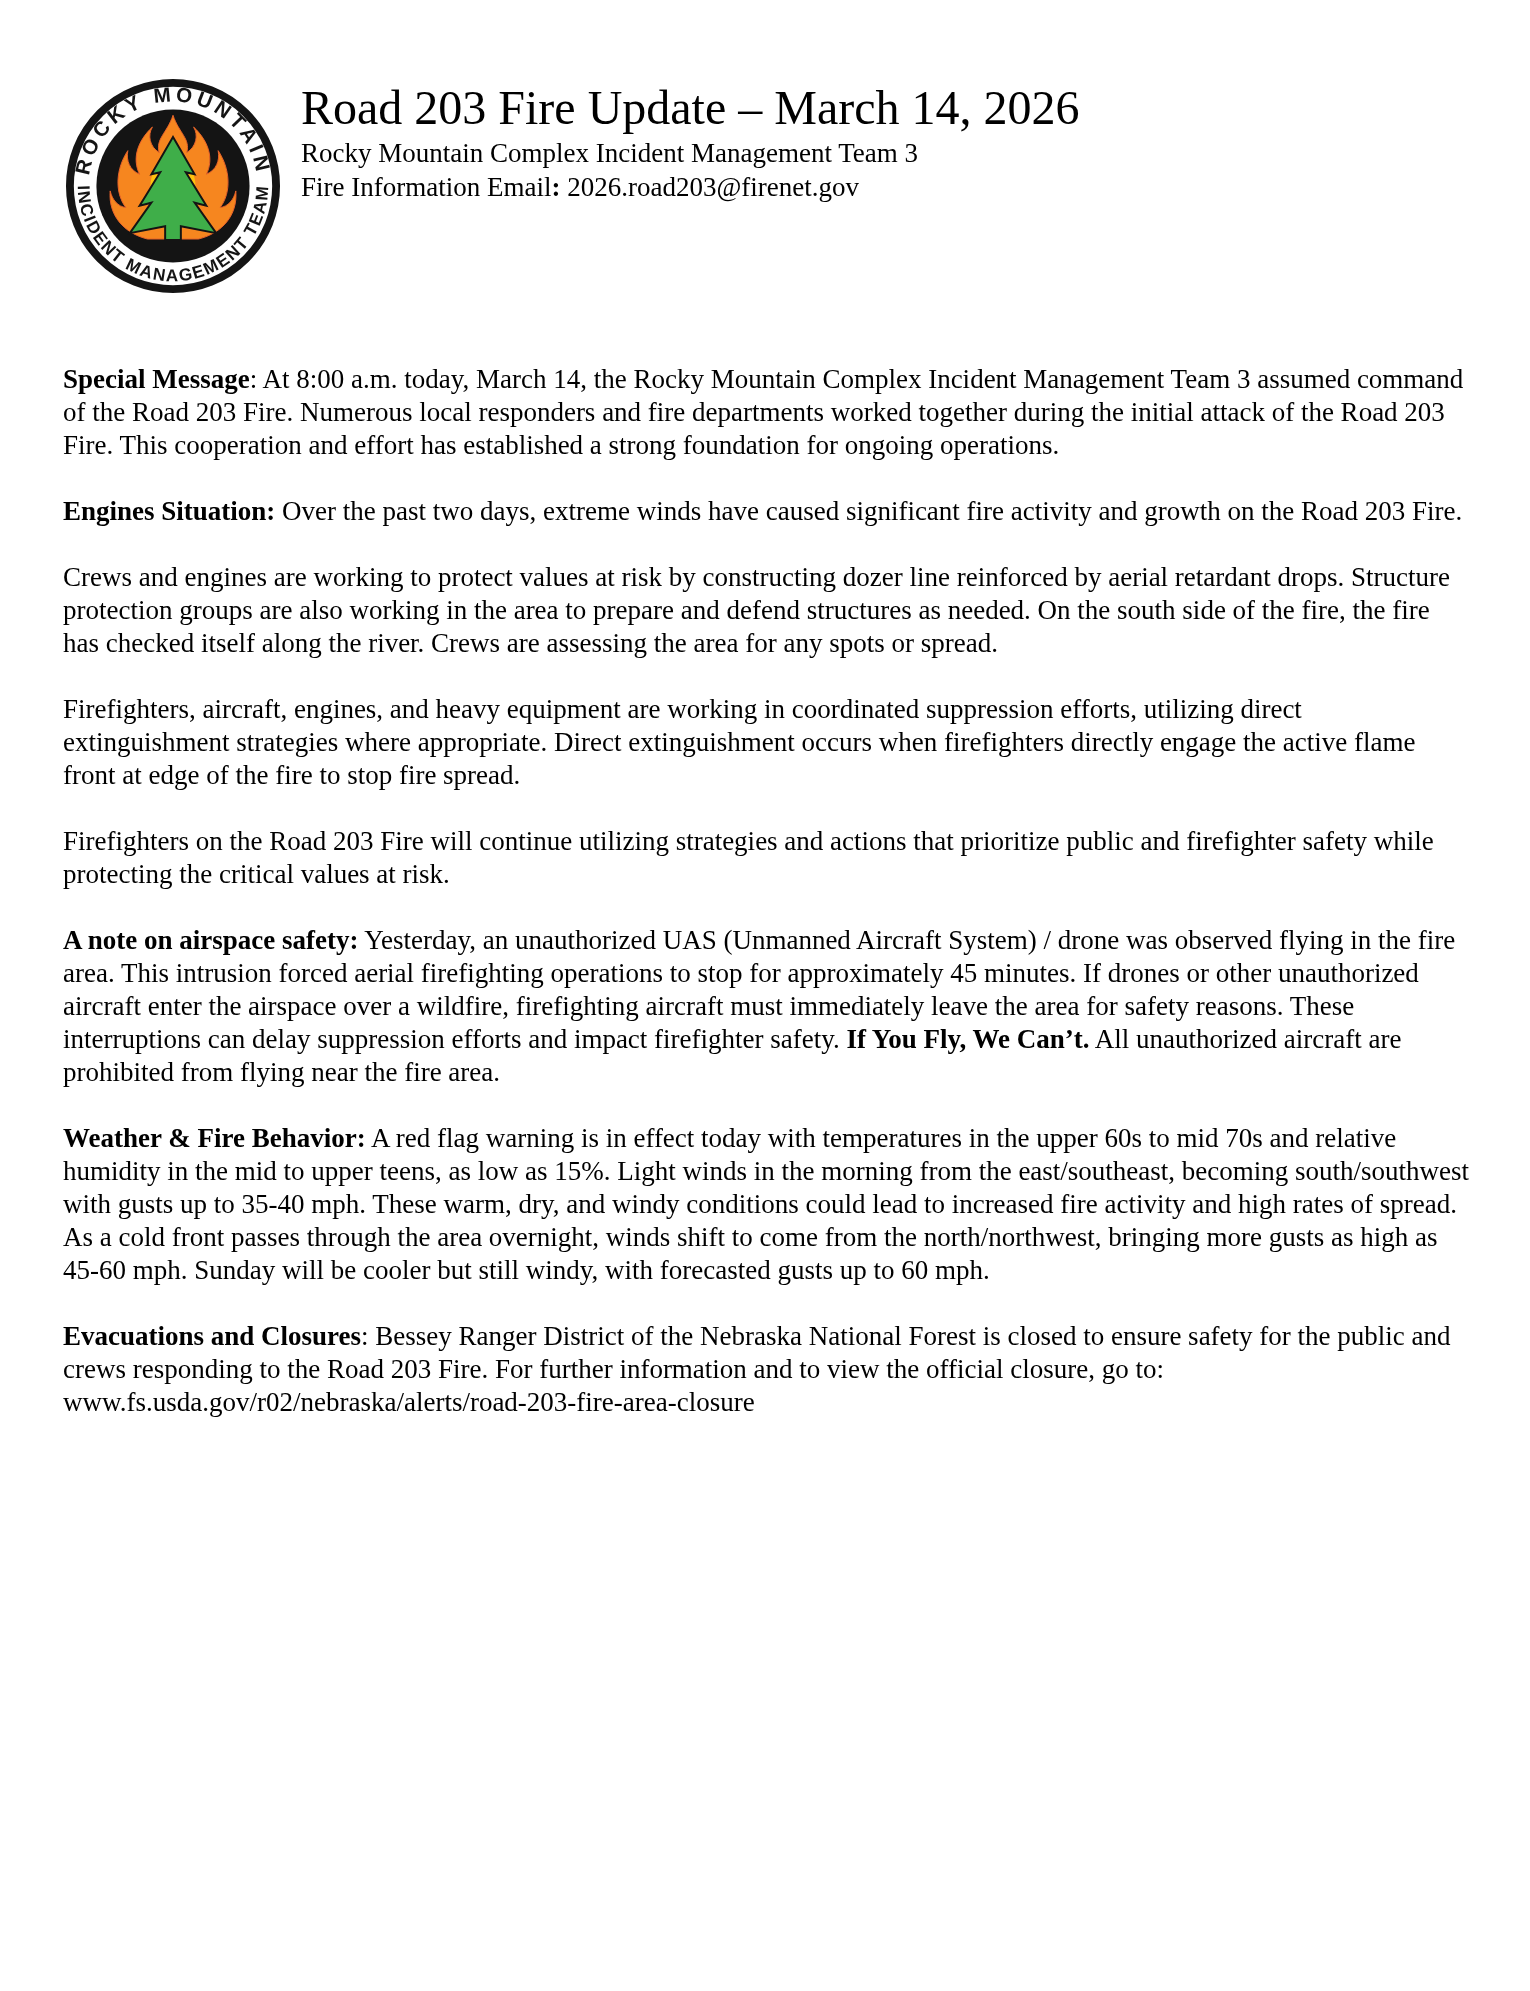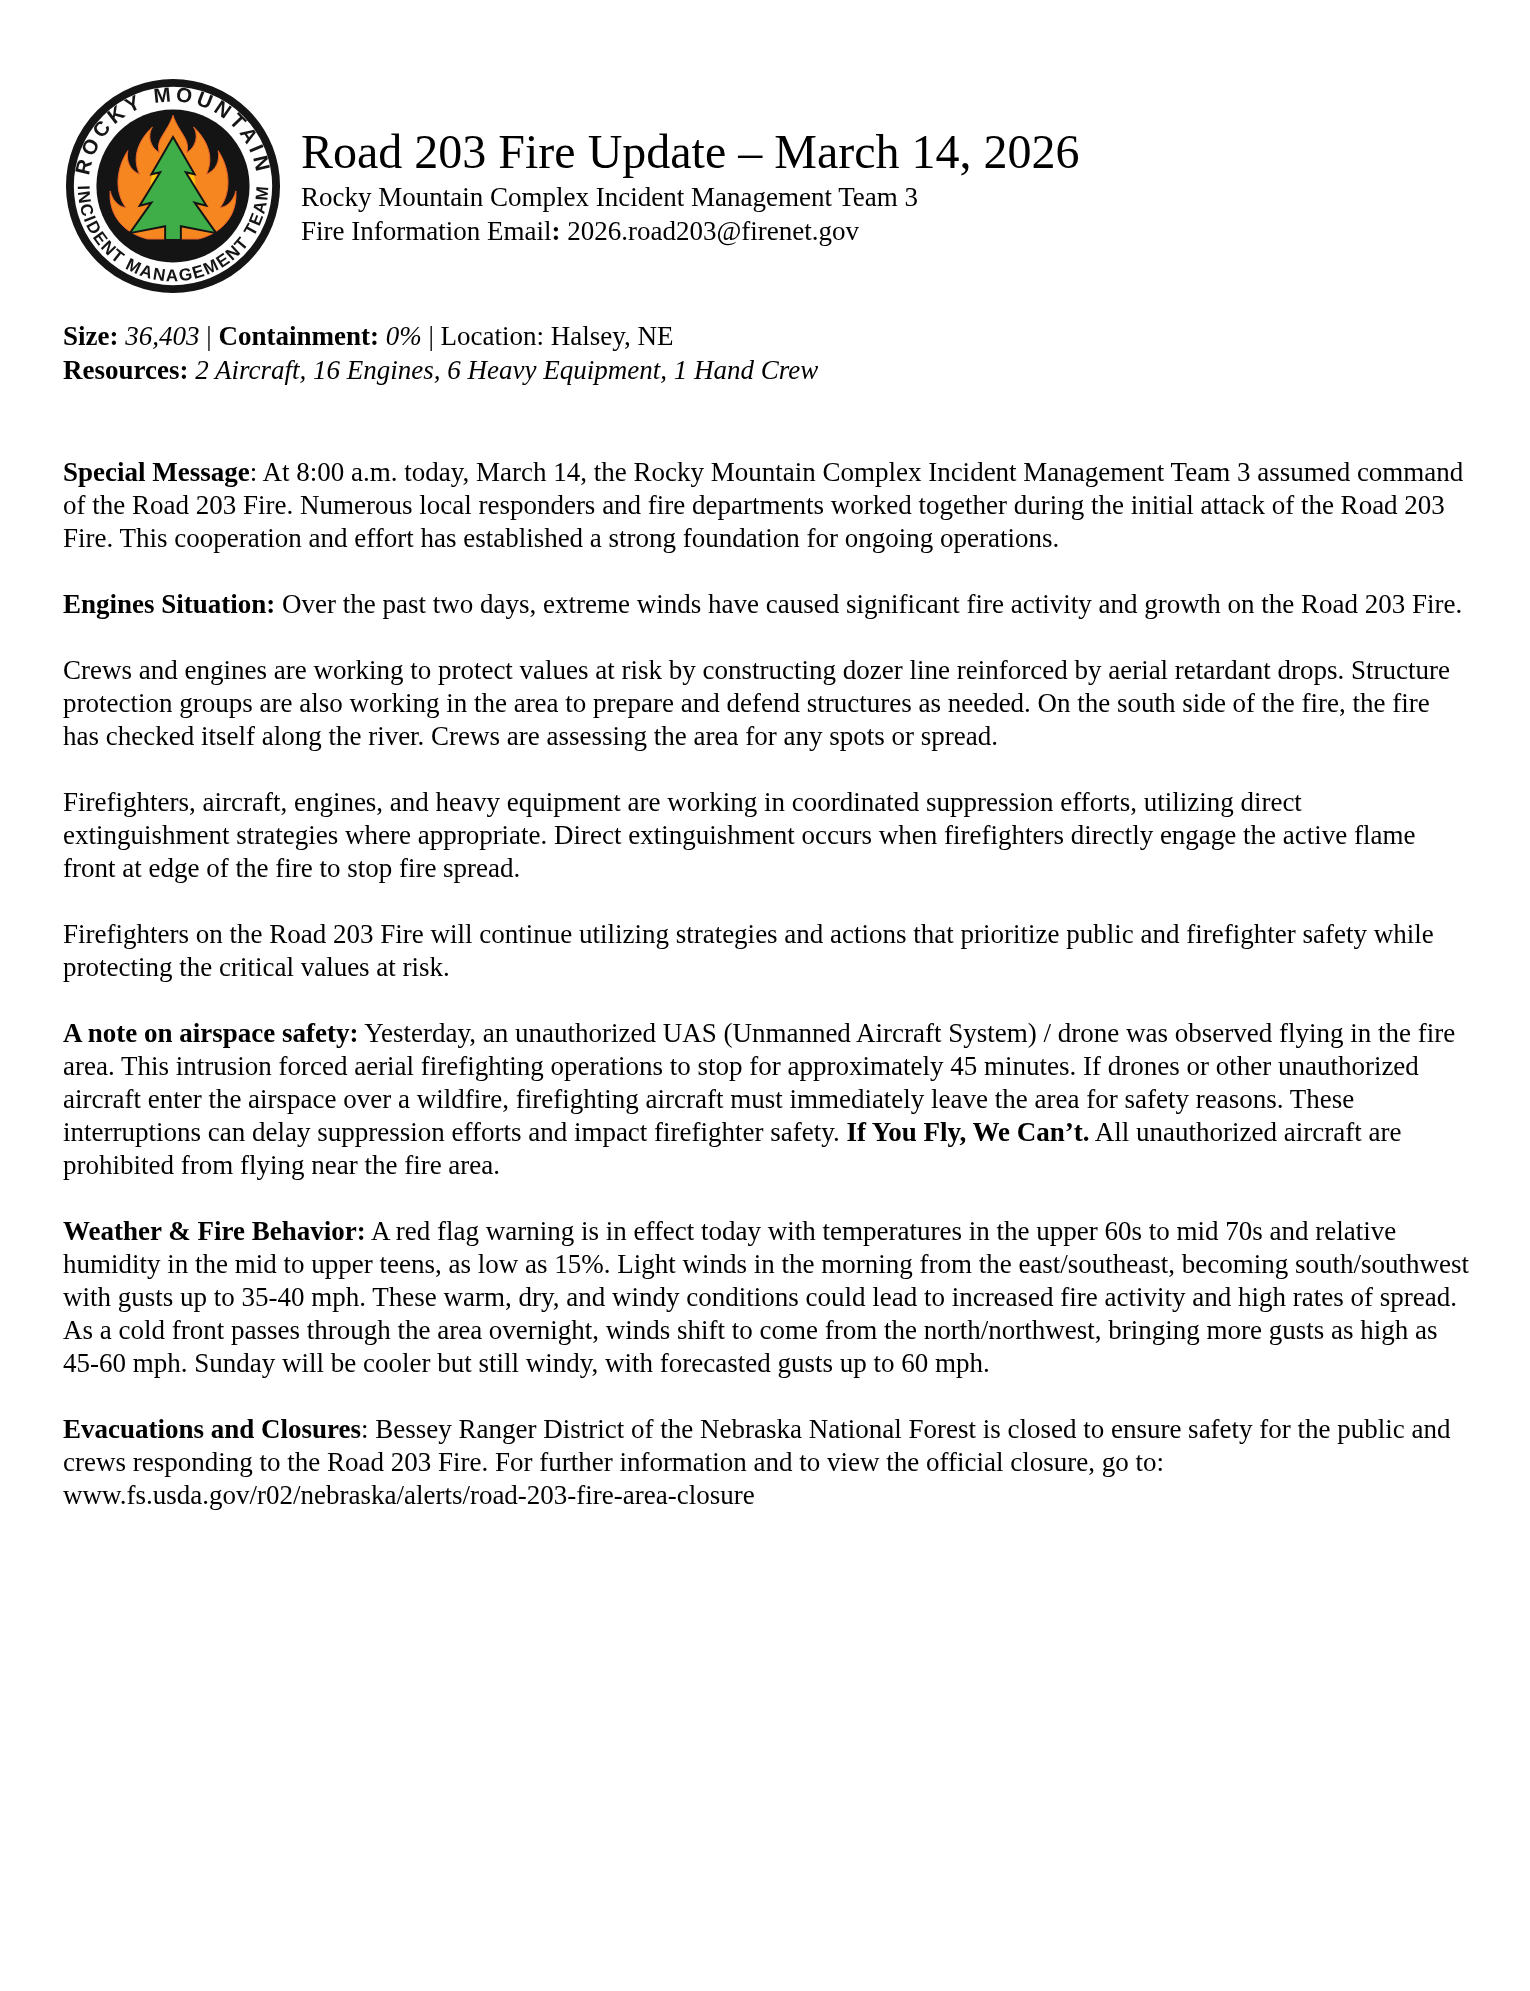--- a/index.html
+++ b/index.html
@@ -9,21 +9,21 @@
     background: #ffffff;
     color: #000;
     font-family: "Liberation Serif", "DejaVu Serif", serif;
     position: relative;
     overflow: hidden;
     margin: 0 auto;
   }
   .content { padding: 78px 60px 0 63px; }
   .doc-header { display: flex; align-items: flex-start; gap: 18px; }
   .logo-wrap { width: 220px; height: 216px; flex: 0 0 auto; }
-  .head-text { padding-top: 2px; margin-top: 44px; }
+  .head-text { padding-top: 2px; }
   .doc-title {
     margin: 0; font-weight: 400;
     font-size: 48px; line-height: 56px;
     letter-spacing: 0px; white-space: nowrap;
   }
   .head-line { font-size: 27px; line-height: 34px; }
   .stats { margin-top: 25px; font-size: 27px; line-height: 34px; }
   .doc-paragraphs { padding-top: 36px; }
   .para { margin: 33px 0 0 0; font-size: 27px; line-height: 33px; max-width: 1407px; }
   .b { font-weight: 700; }
@@ -62,24 +62,20 @@
         </svg>
       </div>
 
       <div class="head-text">
         <h1 class="doc-title">Road 203 Fire Update – March 14, 2026</h1>
         <div class="head-line">Rocky Mountain Complex Incident Management Team 3</div>
         <div class="head-line"><span>Fire Information Email</span><span class="b">:</span><span> 2026.road203@firenet.gov</span></div>
       </div>
     </div>
 
-    <div class="stats">
-      <div><span class="b">Size:</span><span class="i"> 36,403</span><span> | </span><span class="b">Containment:</span><span class="i"> 0%</span><span> | Location: Halsey, NE</span></div>
-      <div><span class="b">Resources:</span><span class="i"> 2 Aircraft, 16 Engines, 6 Heavy Equipment, 1 Hand Crew</span></div>
-    </div>
 
     <div class="doc-paragraphs">
         <p class="para"><span class="b">Special Message</span><span>: At 8:00 a.m. today, March 14, the Rocky Mountain Complex Incident Management Team 3 assumed command of the Road 203 Fire. Numerous local responders and fire departments worked together during the initial attack of the Road 203 Fire. This cooperation and effort has established a strong foundation for ongoing operations.</span></p>
         <p class="para"><span class="b">Engines Situation:</span><span> Over the past two days, extreme winds have caused significant fire activity and growth on the Road 203 Fire.</span></p>
         <p class="para"><span>Crews and engines are working to protect values at risk by constructing dozer line reinforced by aerial retardant drops. Structure protection groups are also working in the area to prepare and defend structures as needed. On the south side of the fire, the fire has checked itself along the river. Crews are assessing the area for any spots or spread.</span></p>
         <p class="para"><span>Firefighters, aircraft, engines, and heavy equipment are working in coordinated suppression efforts, utilizing direct extinguishment strategies where appropriate. Direct extinguishment occurs when firefighters directly engage the active flame front at edge of the fire to stop fire spread.</span></p>
         <p class="para"><span>Firefighters on the Road 203 Fire will continue utilizing strategies and actions that prioritize public and firefighter safety while protecting the critical values at risk.</span></p>
         <p class="para"><span class="b">A note on airspace safety:</span><span> Yesterday, an unauthorized UAS (Unmanned Aircraft System) / drone was observed flying in the fire area. This intrusion forced aerial firefighting operations to stop for approximately 45 minutes. If drones or other unauthorized aircraft enter the airspace over a wildfire, firefighting aircraft must immediately leave the area for safety reasons. These interruptions can delay suppression efforts and impact firefighter safety. </span><span class="b">If You Fly, We Can’t.</span><span> All unauthorized aircraft are prohibited from flying near the fire area.</span></p>
         <p class="para"><span class="b">Weather &amp; Fire Behavior:</span><span> A red flag warning is in effect today with temperatures in the upper 60s to mid 70s and relative humidity in the mid to upper teens, as low as 15%. Light winds in the morning from the east/southeast, becoming south/southwest with gusts up to 35-40 mph. These warm, dry, and windy conditions could lead to increased fire activity and high rates of spread. As a cold front passes through the area overnight, winds shift to come from the north/northwest, bringing more gusts as high as 45-60 mph. Sunday will be cooler but still windy, with forecasted gusts up to 60 mph.</span></p>
         <p class="para"><span class="b">Evacuations and Closures</span><span>: Bessey Ranger District of the Nebraska National Forest is closed to ensure safety for the public and crews responding to the Road 203 Fire. For further information and to view the official closure, go to: www.fs.usda.gov/r02/nebraska/alerts/road-203-fire-area-closure</span></p>

